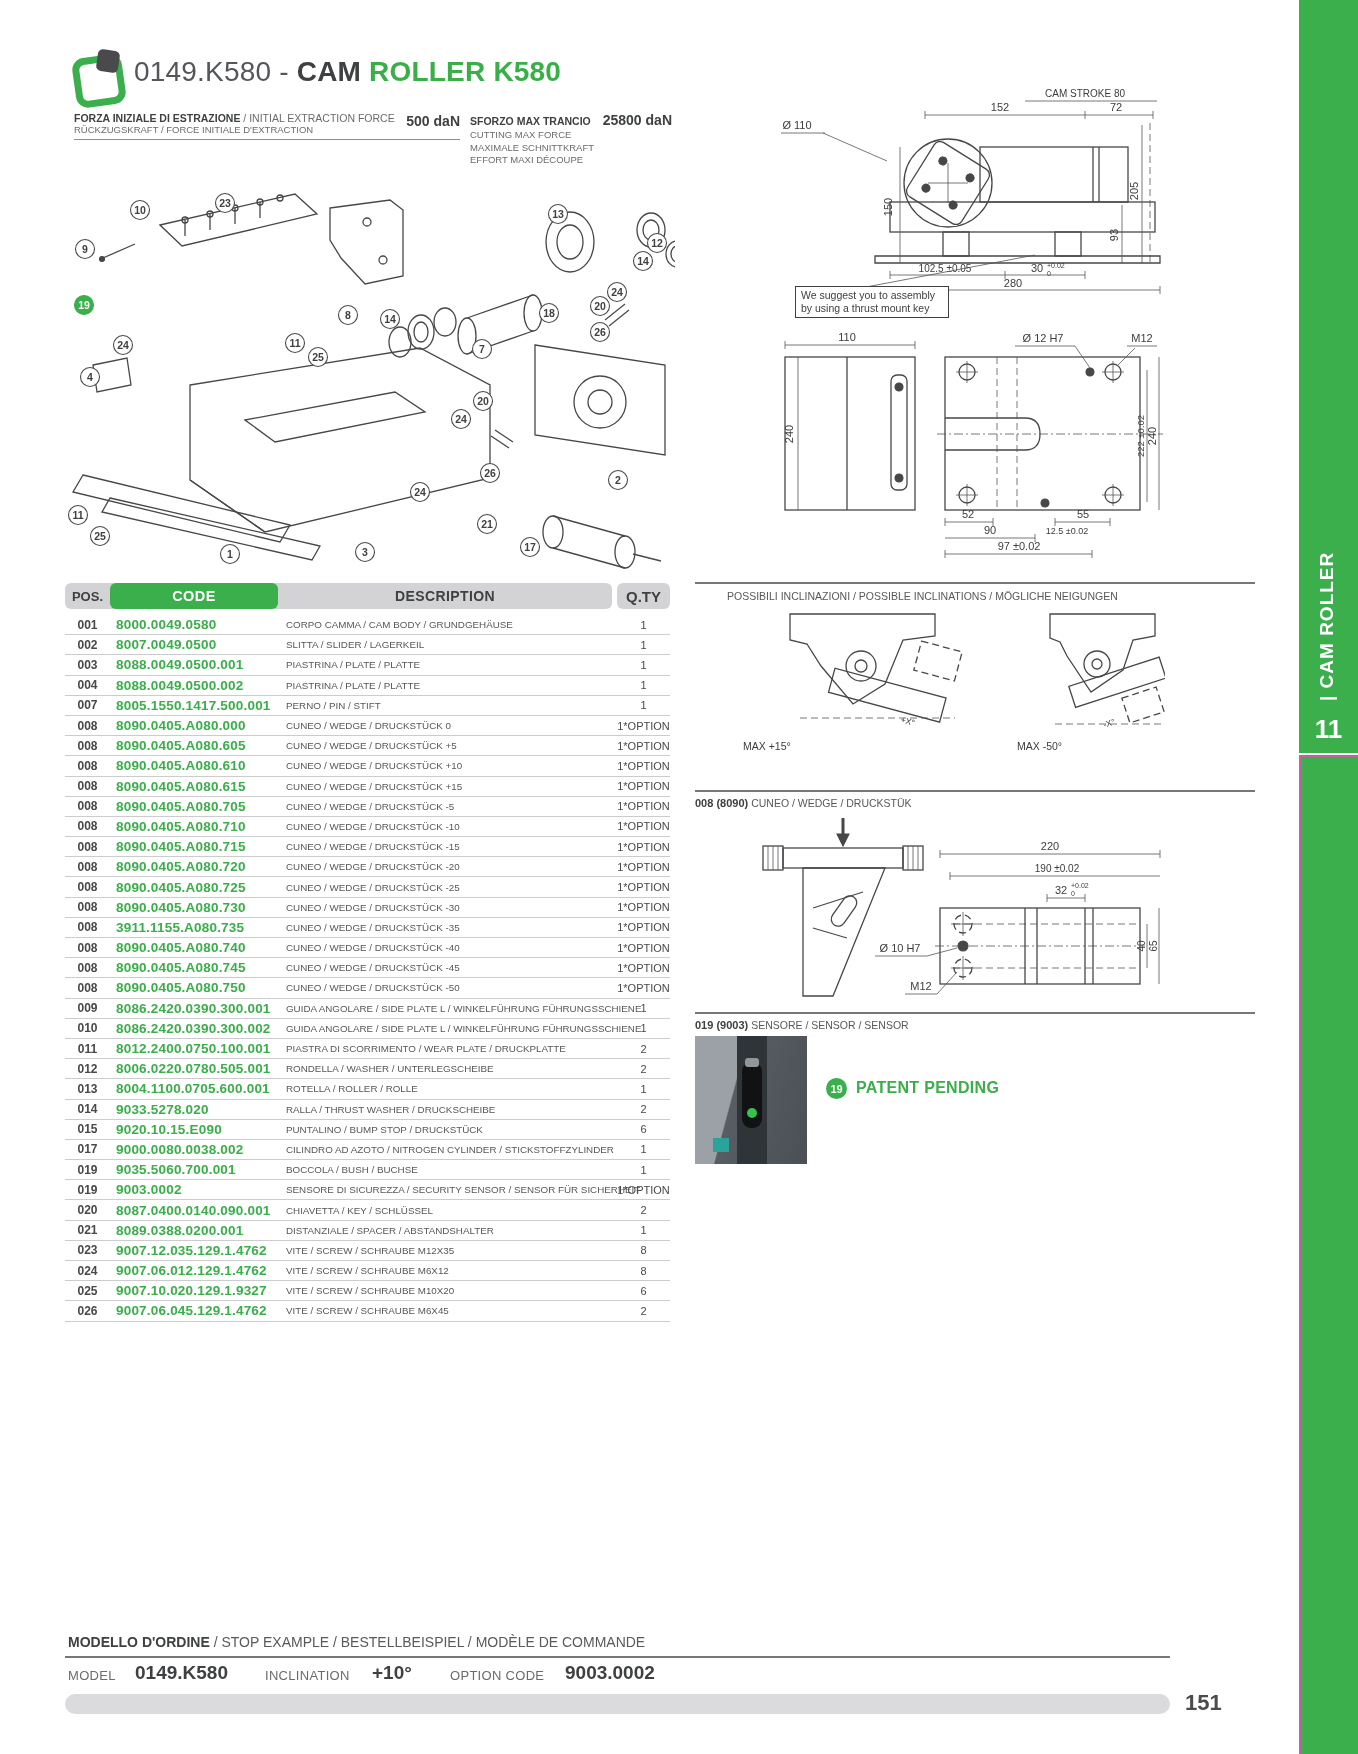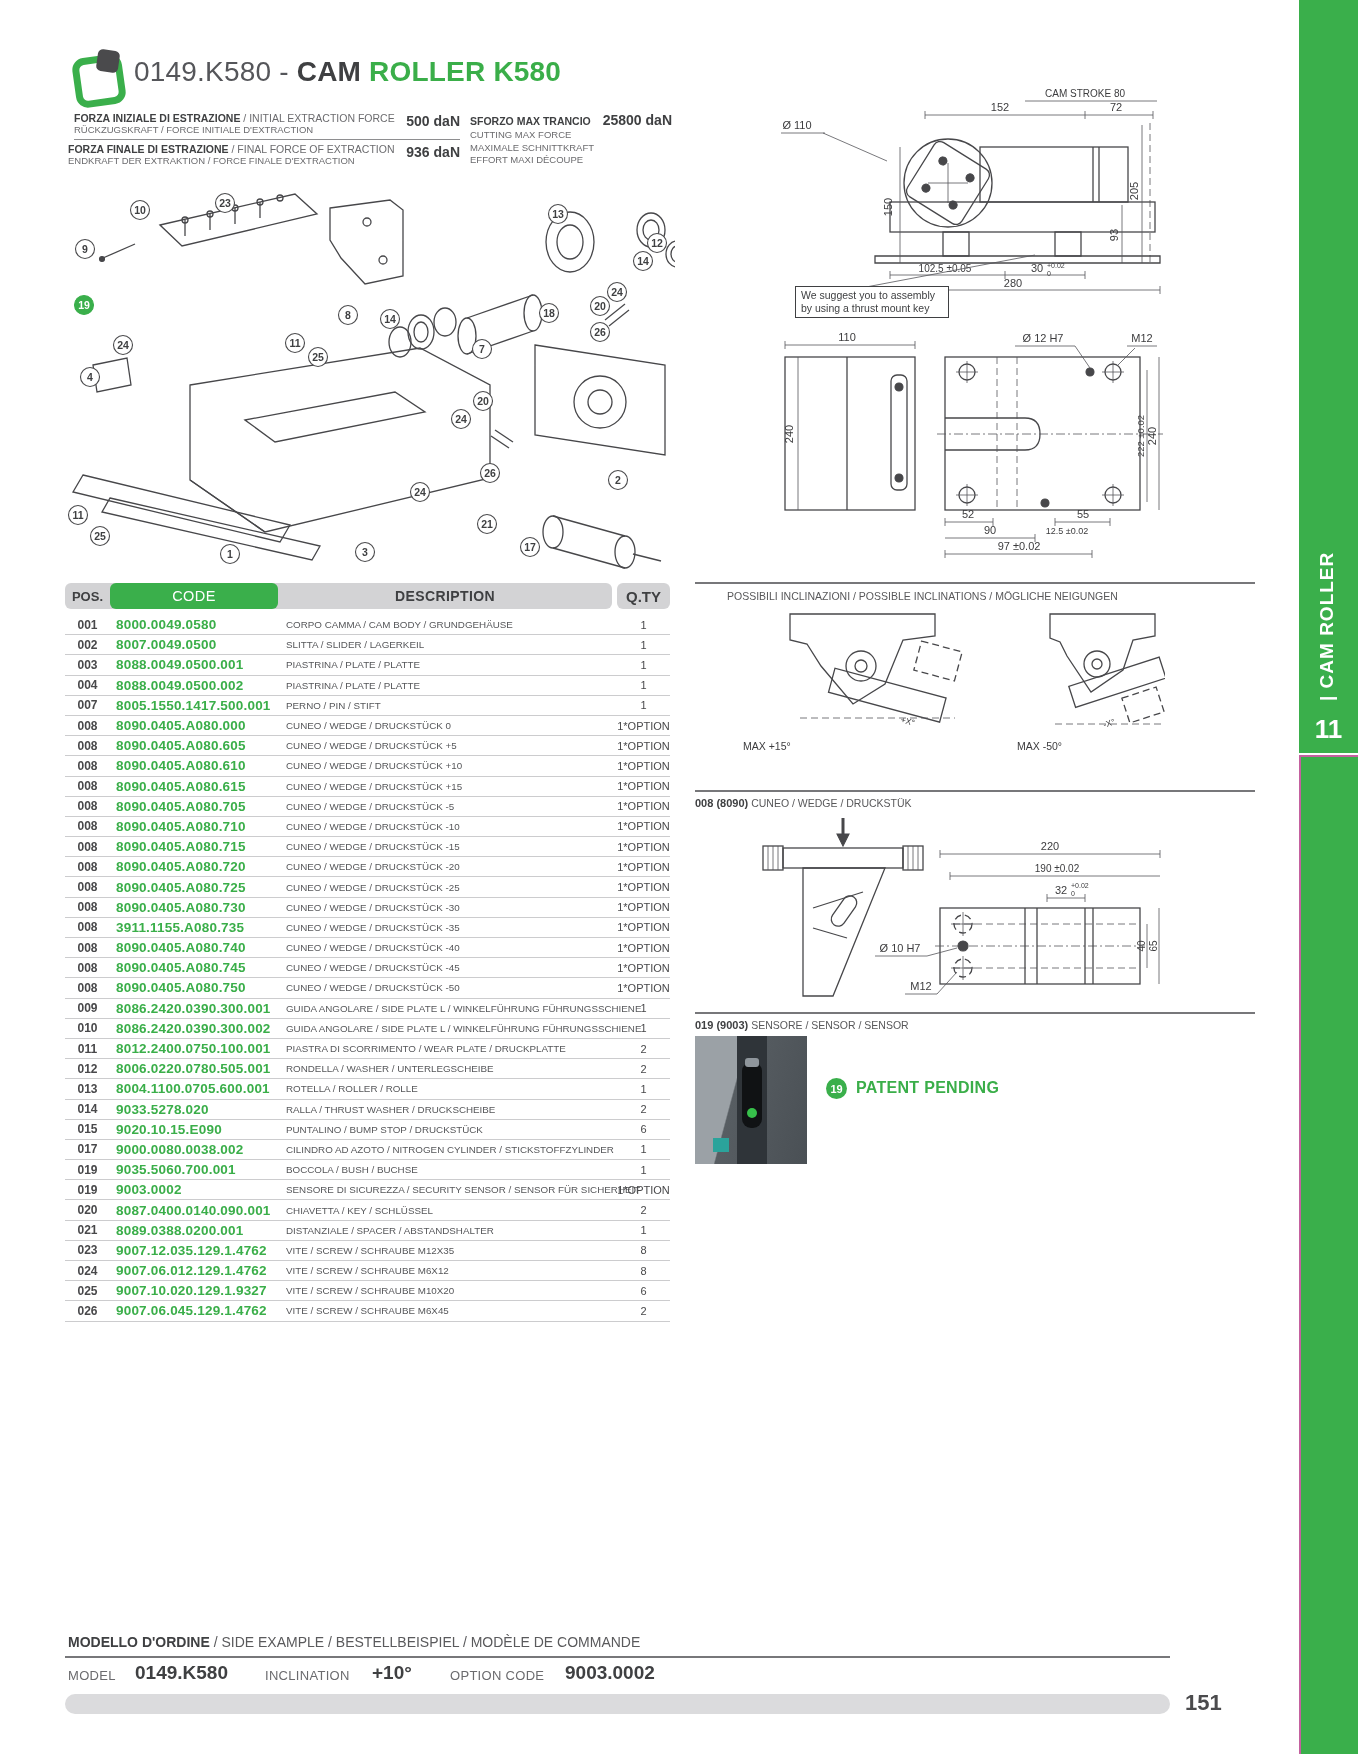--- a/index.html
+++ b/index.html
@@ -62,21 +62,21 @@
   .photo-led{position:absolute;left:52px;top:72px;width:10px;height:10px;background:#37c04b;border-radius:50%;}
   .photo-conn{position:absolute;left:18px;top:102px;width:16px;height:14px;background:#2ba39b;}
   .patent-balloon{left:826px;top:1078px;width:21px;height:21px;border-radius:50%;background:#3aaf4b;color:#fff;font-size:11px;font-weight:700;display:flex;align-items:center;justify-content:center;}
   .patent-text{left:856px;top:1079px;font-size:16px;font-weight:700;color:#3aae49;letter-spacing:0.3px;}
 
   
   .parts-table{left:65px;top:583px;width:605px;}
   .t-head{position:relative;height:26px;}
   .t-head-bar{position:absolute;left:0;top:0;width:547px;height:26px;background:#d3d3d5;border-radius:6px;}
   .t-head-pos{position:absolute;left:0;top:0;width:45px;height:26px;display:flex;align-items:center;justify-content:center;font-size:13px;font-weight:700;color:#3f4042;}
-  .t-head-code{position:absolute;left:45px;top:0;width:168px;height:26px;background:#3aaf4b;border-radius:6px;display:flex;align-items:center;justify-content:center;font-size:14.5px;font-weight:400;color:#fff;letter-spacing:0.4px;}
+  .t-head-code{position:absolute;left:45px;top:0;width:168px;height:26px;background:#3aaf4b;border-radius:6px;display:flex;align-items:center;justify-content:center;font-size:14.5px;font-weight:700;color:#fff;letter-spacing:0.4px;}
   .t-head-desc{position:absolute;left:213px;top:0;width:334px;height:26px;display:flex;align-items:center;justify-content:center;font-size:14px;font-weight:700;color:#3f4042;letter-spacing:0.4px;}
   .t-head-qty{position:absolute;left:552px;top:0;width:53px;height:26px;background:#d3d3d5;border-radius:6px;display:flex;align-items:center;justify-content:center;font-size:15px;font-weight:700;color:#3f4042;}
   .t-rows{margin-top:6px;}
   .t-row{display:grid;grid-template-columns:45px 168px 334px 5px 53px;height:20.2px;box-sizing:border-box;border-bottom:1px solid #ccccce;align-items:center;}
   .c-pos{text-align:center;font-weight:700;font-size:12px;color:#48484a;}
   .c-code{font-weight:700;font-size:13.5px;color:#3aae49;padding-left:6px;letter-spacing:0.2px;white-space:nowrap;}
   .c-desc{font-size:9.8px;color:#56575a;padding-left:8px;white-space:nowrap;}
   .c-qty{text-align:center;font-size:11px;color:#48484a;white-space:nowrap;}
 
   
@@ -103,25 +103,20 @@
   <div class="logo-frame"></div>
   <div class="logo-square"></div>
 </div>
 <div class="abs page-title"><span class="pt-code">0149.K580 - </span><span class="pt-dark">CAM</span><span class="pt-green"> ROLLER K580</span></div>
 
 <div class="abs spec-left">
   <div class="spec-row first">
     <div class="spec-l1"><b>FORZA INIZIALE DI ESTRAZIONE</b><span> / INITIAL EXTRACTION FORCE</span></div>
     <div class="spec-l2">RÜCKZUGSKRAFT / FORCE INITIALE D'EXTRACTION</div>
     <div class="spec-val">500 daN</div>
-  </div>
-  <div class="spec-row" style="margin-top:3px;">
-    <div class="spec-l1"><b>FORZA FINALE DI ESTRAZIONE</b><span> / FINAL FORCE OF EXTRACTION</span></div>
-    <div class="spec-l2">ENDKRAFT DER EXTRAKTION / FORCE FINALE D'EXTRACTION</div>
-    <div class="spec-val">936 daN</div>
   </div>
 </div>
 <div class="abs spec-right">
   <div class="spec-right-head">
     <div class="spec-rt">SFORZO MAX TRANCIO</div>
     <div class="spec-rv">25800 daN</div>
   </div>
   <div class="spec-rlines">
     <div>CUTTING MAX FORCE</div>
     <div>MAXIMALE SCHNITTKRAFT</div>
@@ -783,21 +778,21 @@
       <div class="t-row">
         <div class="c-pos">026</div>
         <div class="c-code">9007.06.045.129.1.4762</div>
         <div class="c-desc">VITE / SCREW / SCHRAUBE M6X45</div>
         <div class="c-gap"></div>
         <div class="c-qty">2</div>
       </div>
     </div>
 </div>
 
-<div class="abs order-heading"><b>MODELLO D'ORDINE</b><span> / SIDE EXAMPLE / BESTELLBEISPIEL / MODÈLE DE COMMANDE</span></div>
+<div class="abs order-heading"><b>MODELLO D'ORDINE</b><span> / STOP EXAMPLE / BESTELLBEISPIEL / MODÈLE DE COMMANDE</span></div>
 <div class="abs order-rule"></div>
 <div class="abs order-row">
   <div class="o-label" style="left:0;">MODEL</div>
   <div class="o-value" style="left:67px;">0149.K580</div>
   <div class="o-label" style="left:197px;">INCLINATION</div>
   <div class="o-value" style="left:304px;">+10°</div>
   <div class="o-label" style="left:382px;">OPTION CODE</div>
   <div class="o-value" style="left:497px;">9003.0002</div>
 </div>
 <div class="abs bottom-bar"></div>

